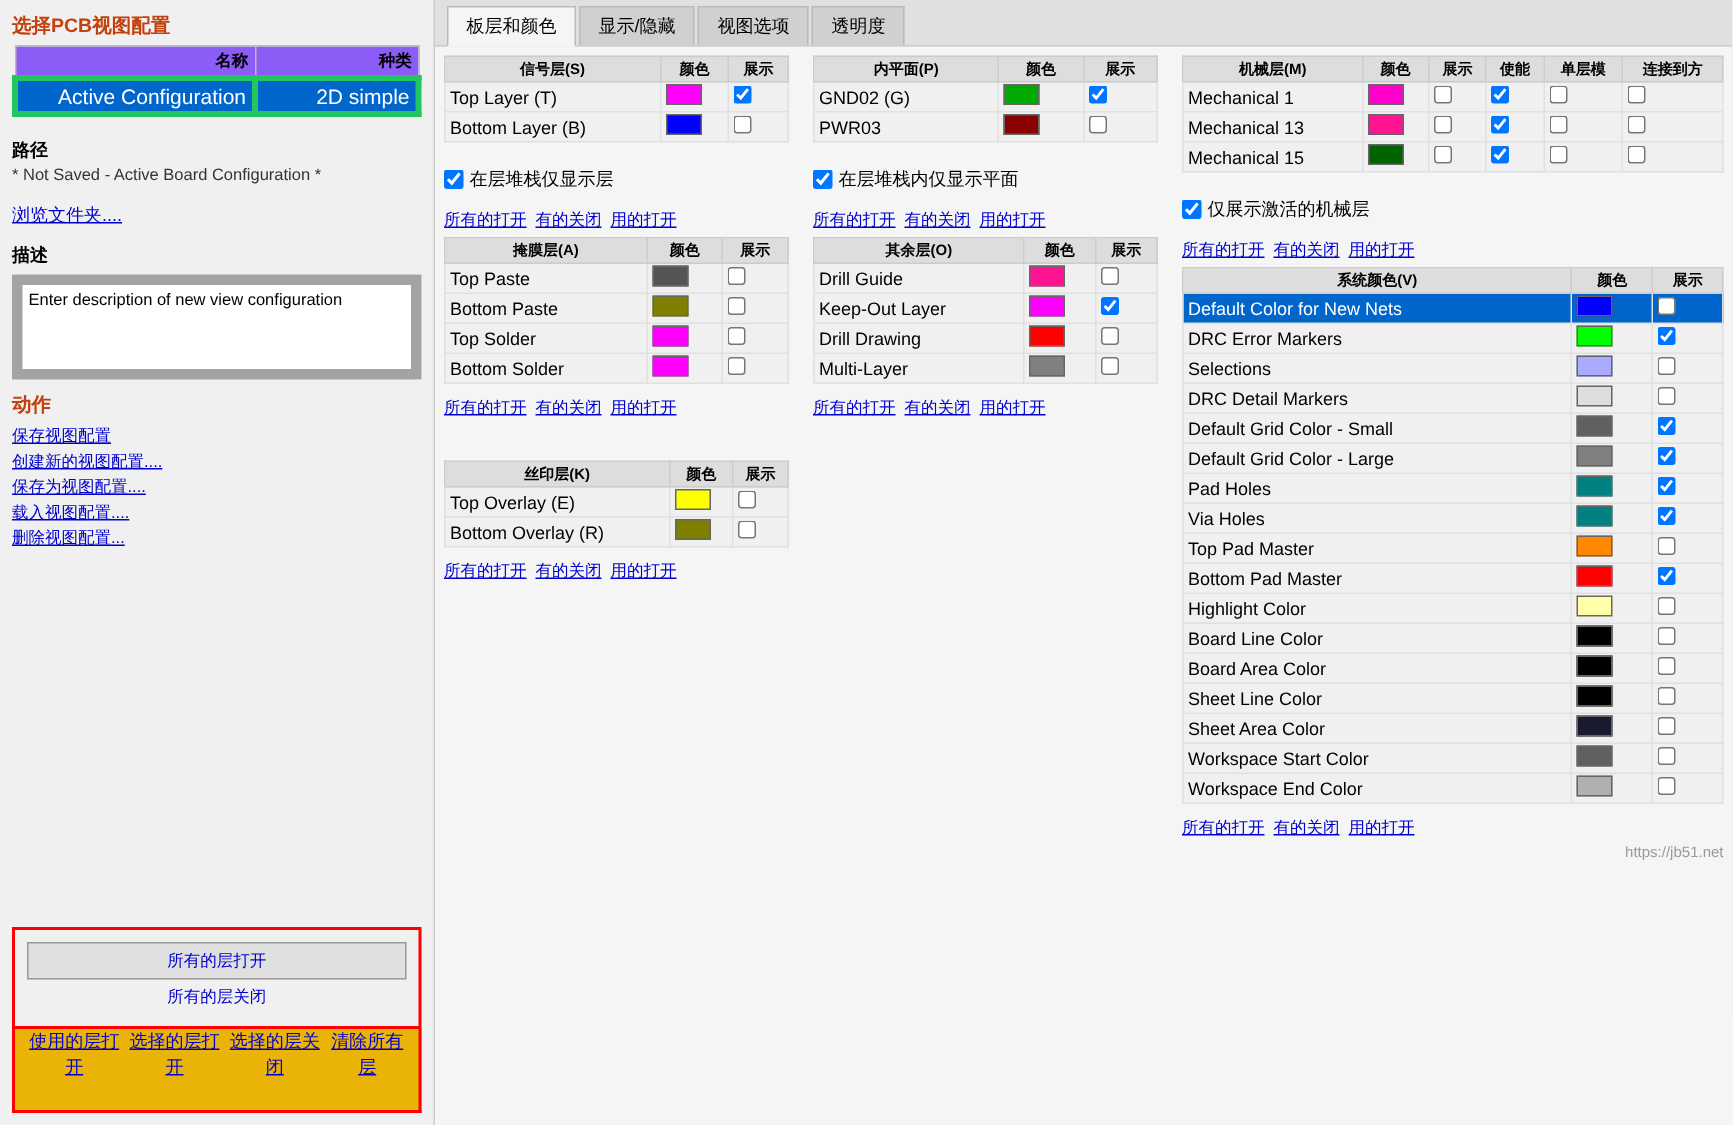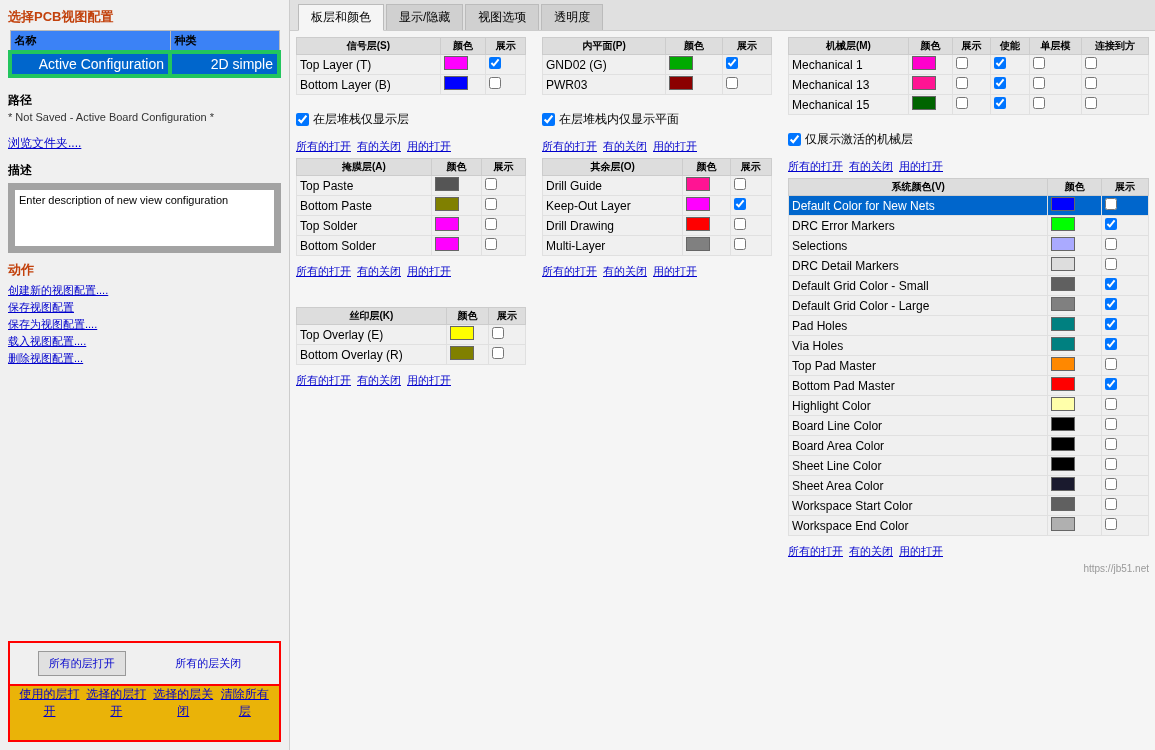--- a/index.html
+++ b/index.html
@@ -3,21 +3,21 @@
   <meta charset="utf-8">
   <style>
     * { box-sizing: border-box; margin: 0; padding: 0; font-family: 'SimSun', 'Microsoft YaHei', Arial, sans-serif; font-size: 12px; }
     body { background: #f0f0f0; width: 1155px; height: 750px; overflow: hidden; }
     .main-container { display: flex; height: 750px; background: #f0f0f0; }
     
     
     .left-panel { width: 290px; background: #f0f0f0; padding: 8px; display: flex; flex-direction: column; border-right: 1px solid #ccc; }
     .section-title { font-weight: bold; font-size: 13px; margin-bottom: 4px; color: #c2410c; }
     .config-table { width: 100%; border-collapse: collapse; margin-bottom: 8px; }
-    .config-table th { background: #3b82f6; border: 1px solid #bbb; padding: 2px 4px; font-size: 11px; text-align: left; }
+    .config-table th { background: #8b5cf6; border: 1px solid #bbb; padding: 2px 4px; font-size: 11px; text-align: right; }
     .config-table td { border: 4px solid #22c55e; padding: 2px 4px; font-size: 14px; text-align: right; }
     .config-table tr.selected td { background: #0066cc; color: white; }
     .config-table tr td:first-child { width: 160px; }
     
     .path-section { margin-top: 6px; }
     .path-label { font-weight: bold; color: #000; margin-bottom: 2px; }
     .path-note { color: #333; font-size: 11px; margin-bottom: 8px; }
     .browse-link { color: #0000cc; text-decoration: underline; cursor: pointer; margin: 4px 0; display: block; }
     .desc-label { font-weight: bold; margin-top: 6px; margin-bottom: 4px; }
     .desc-textarea { width: 100%; height: 70px; border: 7px solid #a3a3a3; background: white; padding: 4px; font-size: 11px; resize: none; }
@@ -111,28 +111,28 @@
       <div class="path-note">* Not Saved - Active Board Configuration *</div>
     </div>
 
     <a class="browse-link">浏览文件夹....</a>
 
     <div class="desc-label">描述</div>
     <textarea class="desc-textarea" style="">Enter description of new view configuration</textarea>
 
     <div class="actions-section">
       <div class="section-title">动作</div>
+      <a class="action-link">保存视图配置</a>
       <a class="action-link">创建新的视图配置....</a>
-      <a class="action-link">保存视图配置</a>
       <a class="action-link">保存为视图配置....</a>
       <a class="action-link">载入视图配置....</a>
       <a class="action-link">删除视图配置...</a>
     </div>
 
-    <div class="bottom-buttons" style="margin-top:auto;">
+    <div class="bottom-buttons" style="margin-top:auto;flex-direction:column;">
       <button class="bottom-btn">所有的层打开</button>
       <button class="bottom-btn" style="border:none;background:none;color:#0000cc;">所有的层关闭</button>
     </div>
     <div style="display:flex; gap:4px; padding:0 8px 20px; background:#eab308; border:2px solid red; border-top:none; justify-content:space-around;text-align:center;">
       <span class="link-blue">使用的层打开</span>
       <span class="link-blue">选择的层打开</span>
       <span class="link-blue">选择的层关闭</span>
       <span class="link-blue">清除所有层</span>
     </div>
   </div>

